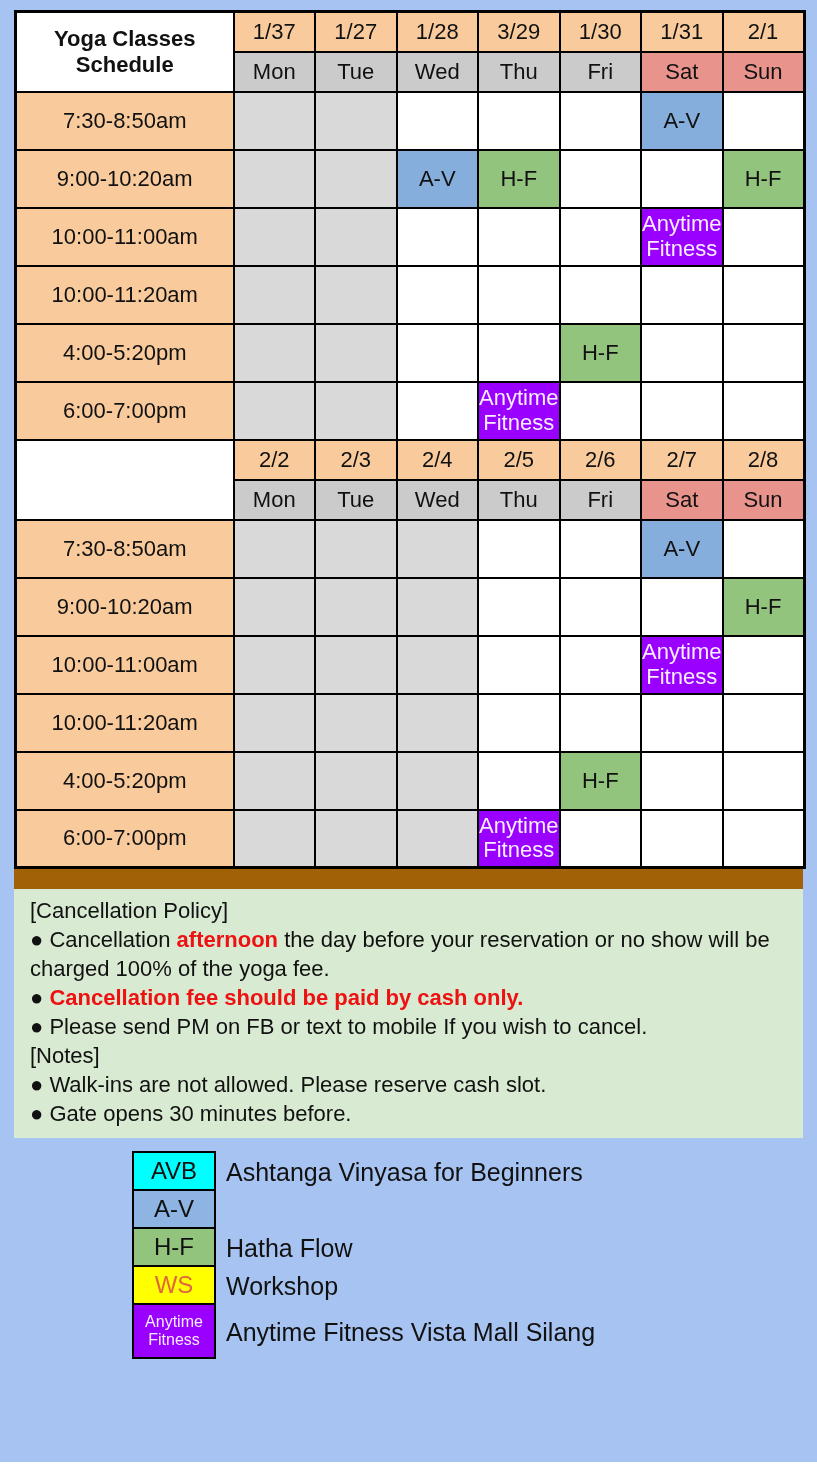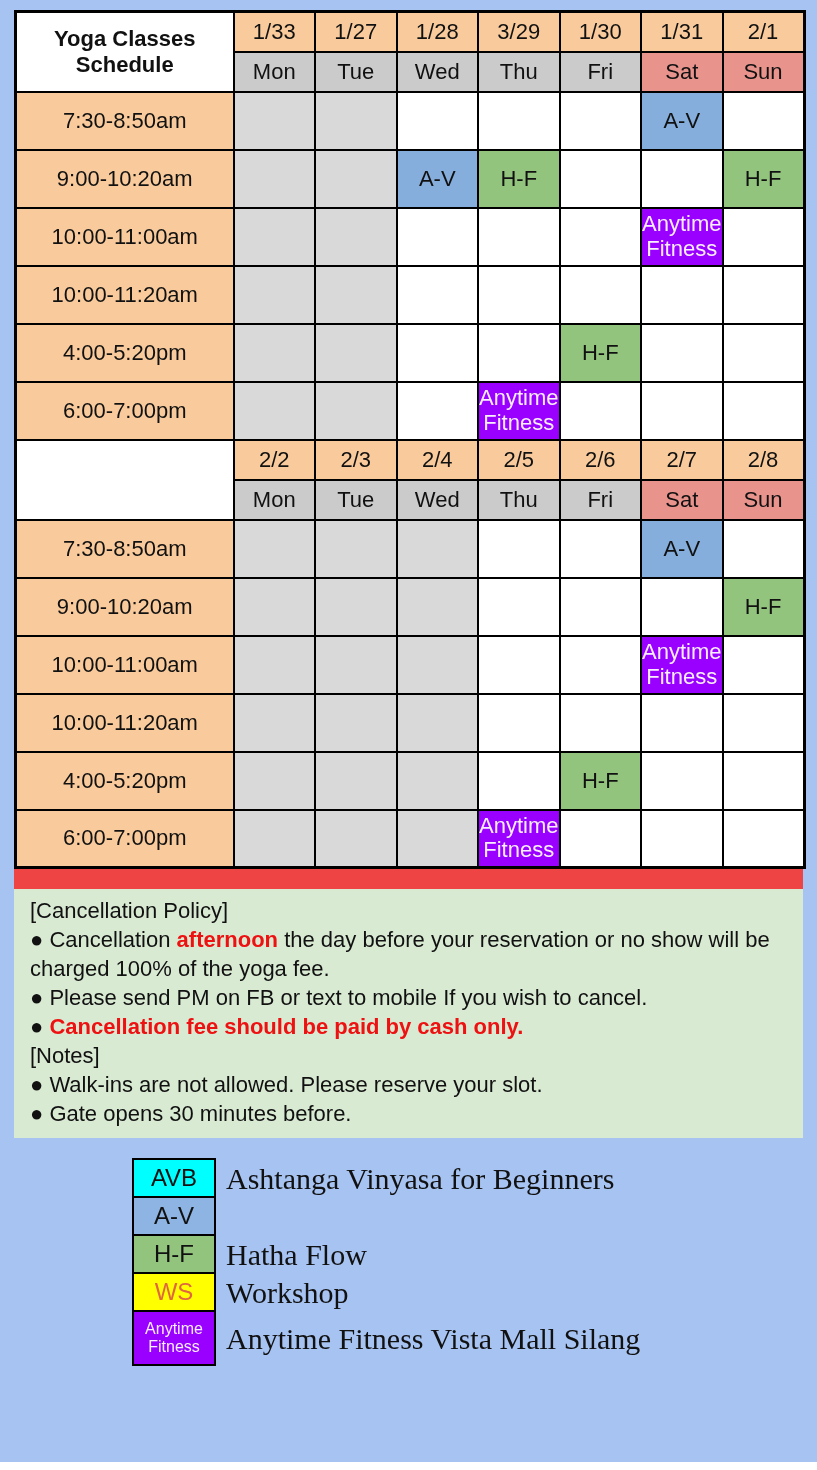--- a/index.html
+++ b/index.html
@@ -1,50 +1,50 @@
 <!DOCTYPE html>
 <html><head>
 <meta charset="utf-8">
 <style>
   html,body { margin:0; padding:0; }
   body {
     width:817px; height:1470px; background:#ffffff; position:relative;
     font-family:"Liberation Sans", sans-serif; color:#111;
   }
   .blue-frame { position:absolute; left:0; top:0; width:817px; height:1462px; background:#A6C3F1; }
-  .content { position:absolute; left:14px; top:10px; width:789px; height:1087px; background:#ef4444; }
+  .content { position:absolute; left:14px; top:10px; width:789px; height:1087px; background:#a16207; }
 
   table.schedule { border-collapse:collapse; table-layout:fixed; width:789px; border:3px solid #000; }
   table.schedule td {
     border:2px solid #000; text-align:center; vertical-align:middle;
     padding:0; overflow:hidden; font-size:22px; color:#111;
   }
   td.corner-cell { background:#ffffff; font-weight:bold; font-size:23px; }
   td.blank-cell { background:#ffffff; }
   tr.hdr-row { height:40px; }
   tr.body-row { height:58px; }
   td.time-cell { font-size:22px;margin-top:25px; }
   td.cell-af { font-size:16px; line-height:1.12; }
 
   .policy {
     margin-top:20px; padding:7px 16px 10px 16px;
     font-size:22px; line-height:29px;
   }
   .policy .seg-bold { font-weight:normal; }
   .policy .seg-redbold { font-weight:bold; }
 
-  .legend { margin-top:22px; padding-left:118px; }
+  .legend { margin-top:15px; padding-left:118px; }
   .legend-row { display:flex; align-items:center; }
   .legend-swatch {
     box-sizing:border-box; width:84px; min-height:40px; border:2px solid #000;
     margin-top:-2px; display:flex; align-items:center; justify-content:center;
     font-size:24px; text-align:center; flex:0 0 84px;
   }
   .legend-swatch.two-line { min-height:56px; font-size:16px; line-height:1.12; }
-  .legend-label { margin-left:10px; font-size:30px; color:#111; white-space:nowrap;font-family:Liberation Serif, serif; }
+  .legend-label { margin-left:10px; font-size:25px; color:#111; white-space:nowrap; }
 </style>
 </head>
 <body>
 
 <div class="blue-frame"></div>
 <div class="content">
 
   <table class="schedule">
     <colgroup>
       <col style="width:218px">
@@ -55,21 +55,21 @@
         <col style="width:81.5px">
         <col style="width:81.5px">
         <col style="width:81.5px">
     </colgroup>
     <tbody>
         <tr class="hdr-row">
           <td rowspan="2" class="corner-cell">
             <div>Yoga Classes</div>
             <div>Schedule</div>
           </td>
-          <td style="background: rgb(249, 203, 156);">1/33</td>
+          <td style="background: rgb(249, 203, 156);">1/37</td>
           <td style="background: rgb(249, 203, 156);">1/27</td>
           <td style="background: rgb(249, 203, 156);">1/28</td>
           <td style="background: rgb(249, 203, 156);">3/29</td>
           <td style="background: rgb(249, 203, 156);">1/30</td>
           <td style="background: rgb(249, 203, 156);">1/31</td>
           <td style="background: rgb(249, 203, 156);">2/1</td>
         </tr>
         <tr class="hdr-row">
           <td style="background: rgb(203, 203, 203);">Mon</td>
           <td style="background: rgb(203, 203, 203);">Tue</td>
@@ -217,24 +217,24 @@
           <td style="background: rgb(255, 255, 255);"></td>
           <td style="background: rgb(255, 255, 255);"></td>
           <td style="background: rgb(255, 255, 255);"></td>
         </tr>
       </tbody>
   </table>
 
   <div class="policy" style="background: rgb(217, 234, 211);">
       <div><span class="seg-bold">[Cancellation Policy]</span></div>
       <div><span>● Cancellation </span><span class="seg-redbold" style="color: rgb(238, 17, 17);">afternoon</span><span> the day before your reservation or no show will be charged 100% of the yoga fee.</span></div>
+      <div><span>● </span><span class="seg-redbold" style="color: rgb(238, 17, 17);">Cancellation fee should be paid by cash only.</span></div>
       <div><span>● Please send PM on FB or text to mobile If you wish to cancel.</span></div>
-      <div><span>● </span><span class="seg-redbold" style="color: rgb(238, 17, 17);">Cancellation fee should be paid by cash only.</span></div>
       <div><span class="seg-bold">[Notes]</span></div>
-      <div><span>● Walk-ins are not allowed. Please reserve your slot.</span></div>
+      <div><span>● Walk-ins are not allowed. Please reserve cash slot.</span></div>
       <div><span>● Gate opens 30 minutes before.</span></div>
     </div>
 
   <div class="legend">
       <div class="legend-row">
         <div class="legend-swatch" style="background: rgb(0, 255, 255); color: rgb(17, 17, 17);">AVB</div>
         <div class="legend-label">Ashtanga Vinyasa for Beginners</div>
       </div>
       <div class="legend-row">
         <div class="legend-swatch" style="background: rgb(141, 180, 226); color: rgb(17, 17, 17);">A-V</div>

